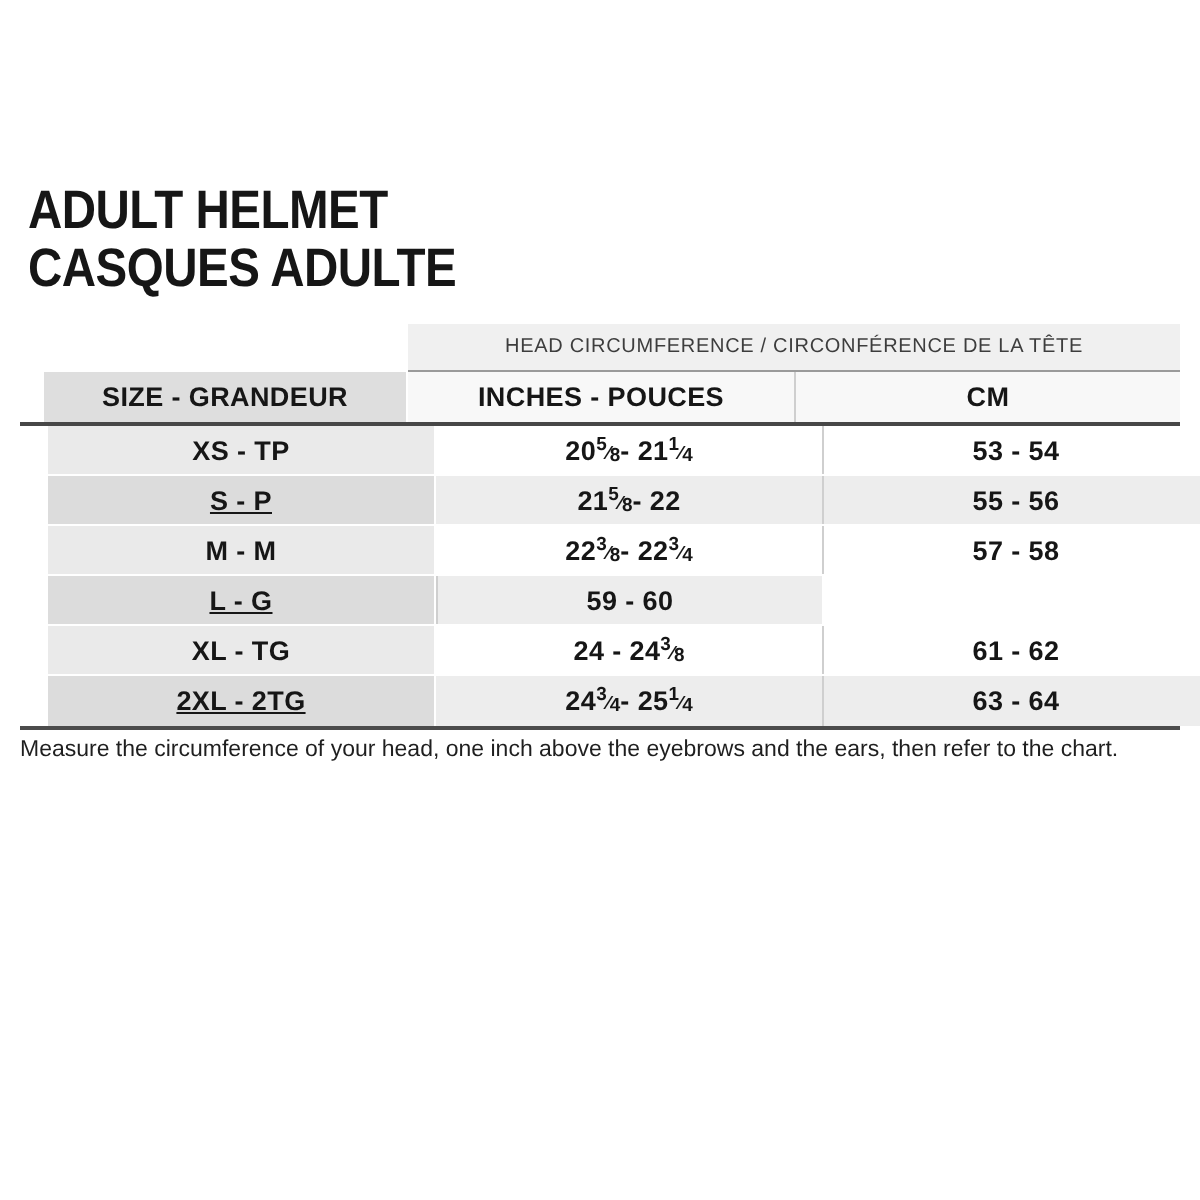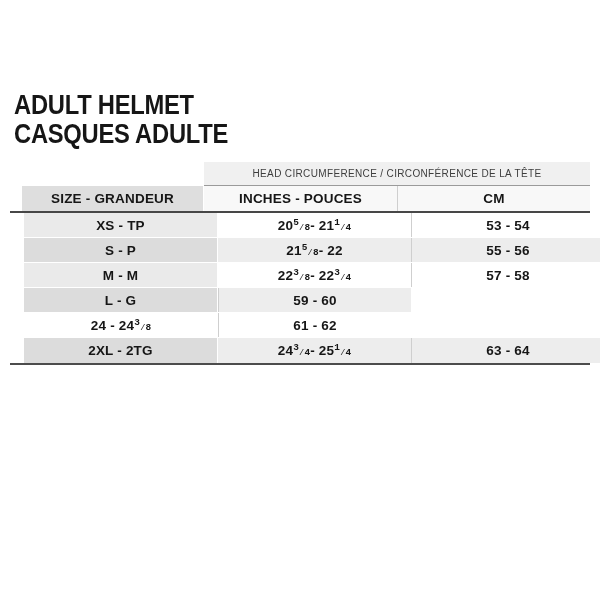--- a/index.html
+++ b/index.html
@@ -33,28 +33,28 @@
     display: flex; align-items: center; justify-content: center;
     font-weight: 700; font-size: 13.5px; letter-spacing: 0.2px;
     white-space: nowrap;
   }
   .row.head { height: 27px; border-bottom: 2px solid #474747; }
   .row.data { border-bottom: 1px solid #ffffff; padding-left: 14px; }
   .row.data:last-child { border-bottom: 0; }
 
   .c-size { background: #eaeaea; border-right: 1px solid #ffffff; }
   .row.head .c-size { background: #dedede; margin-left: 12px; }
-  .row.even .c-size { background: #dcdcdc; }
+  .row.even .c-size { background: #dcdcdc; text-decoration: underline; }
 
   .c-in, .c-cm { background: #ffffff; }
   .row.head .c-in, .row.head .c-cm { background: #f8f8f8; }
   .row.even .c-in, .row.even .c-cm { background: #ededed; }
   .c-cm { border-left: 1px solid #cfcfcf; }
 
-  .frac { font-size: 0.7em; letter-spacing: 0; font-family: Liberation Mono, monospace; }
+  .frac { font-size: 0.7em; letter-spacing: 0; }
   .frac .n { vertical-align: 0.5em; }
   .frac .d { vertical-align: -0.08em; }
 
   .note {
     position: absolute; left: 10px; top: 368px;
     font-size: 11.5px; line-height: 15.5px; color: #1f1f1f;
   }
 </style>
 </head>
 <body>
@@ -95,28 +95,30 @@
       <div class="c-in">22 <span class="frac"><span class="n">3</span>⁄<span class="d">8</span></span> - 22 <span class="frac"><span class="n">3</span>⁄<span class="d">4</span></span></div>
       <div class="c-cm">57 - 58</div>
     </div>
 
     <div class="row data even">
       <div class="c-size">L - G</div>
       <div class="c-cm">59 - 60</div>
     </div>
 
     <div class="row data">
+      <div class="c-size">XL - TG</div>
       <div class="c-in">24 - 24 <span class="frac"><span class="n">3</span>⁄<span class="d">8</span></span></div>
       <div class="c-cm">61 - 62</div>
     </div>
 
     <div class="row data even">
       <div class="c-size">2XL - 2TG</div>
       <div class="c-in">24 <span class="frac"><span class="n">3</span>⁄<span class="d">4</span></span> - 25 <span class="frac"><span class="n">1</span>⁄<span class="d">4</span></span></div>
       <div class="c-cm">63 - 64</div>
     </div>
 
   </div>
 
   <div class="note">
+    <div>Measure the circumference of your head, one inch above the eyebrows and the ears, then refer to the chart.</div>
   </div>
 
 </div>
 
 </body></html>

